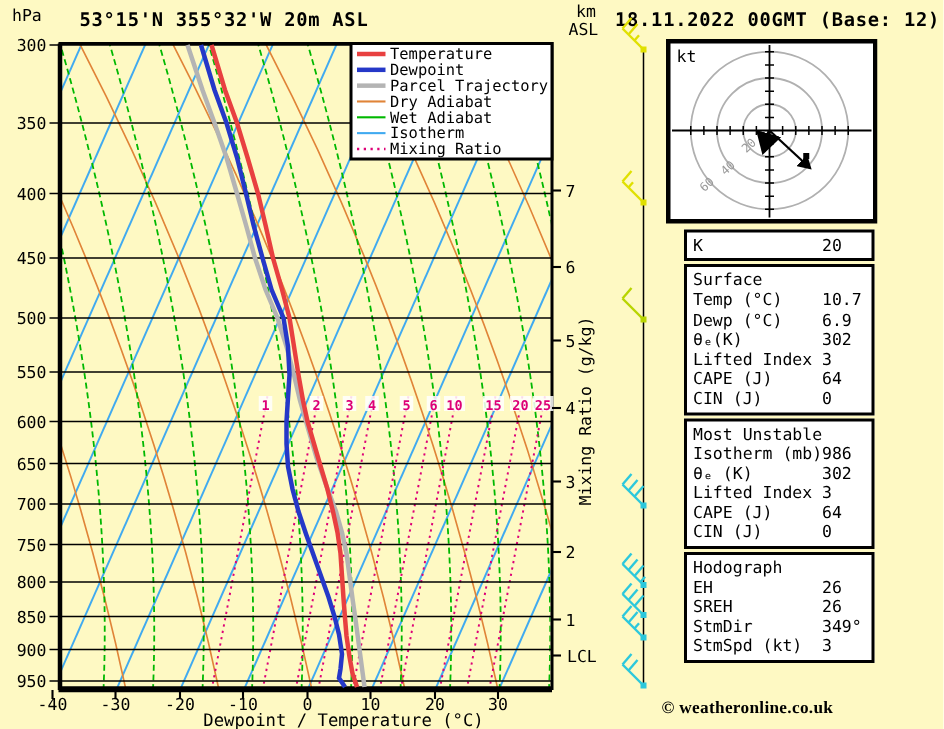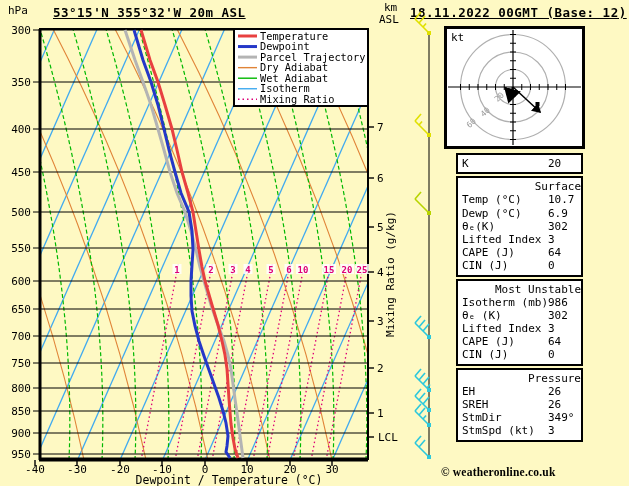--- a/index.html
+++ b/index.html
@@ -1,23 +1,23 @@
 <!DOCTYPE html>
 <html><head>
 <meta charset="utf-8">
 <style>
   html,body{margin:0;padding:0;background:#fff;}
   .app{position:relative;width:629px;height:486px;background:#fef9c3;overflow:hidden;
        font-family:"DejaVu Sans Mono","Liberation Mono",monospace;color:#000;}
   .abs{position:absolute;white-space:nowrap;}
-  .title{font-size:12.5px;font-weight:bold;letter-spacing:0.5px;text-decoration:underline;}
+  .title{font-size:12.5px;font-weight:bold;letter-spacing:0.5px;}
   .unit{font-size:11px;}
   #panels{position:absolute;left:456px;top:153px;width:127px;}
   .panel{border:2px solid #000;background:#fff;margin-bottom:2px;padding:2px 0 2px 4px;}
-  .panel-title{font-size:11px;text-align:right;line-height:13.2px;}
+  .panel-title{font-size:11px;text-align:left;line-height:13.2px;}
   .row{position:relative;font-size:11px;line-height:13.2px;height:13.2px;}
   .row .val{position:absolute;left:86px;top:0;}
   .copyright{font-size:11.5px;font-weight:bold;letter-spacing:0.2px;font-family:Liberation Serif, serif;}
   svg text{font-family:"DejaVu Sans Mono","Liberation Mono",monospace;}
 </style>
 </head>
 <body>
 
 <div class="app">
 
@@ -337,21 +337,21 @@
       </div>
       <div class="panel">
         <div class="panel-title">Most Unstable</div>
         <div class="row"><span>Isotherm (mb)</span><span class="val">986</span></div>
         <div class="row"><span>θₑ (K)</span><span class="val">302</span></div>
         <div class="row"><span>Lifted Index</span><span class="val">3</span></div>
         <div class="row"><span>CAPE (J)</span><span class="val">64</span></div>
         <div class="row"><span>CIN (J)</span><span class="val">0</span></div>
       </div>
       <div class="panel">
-        <div class="panel-title">Pressure</div>
+        <div class="panel-title">Hodograph</div>
         <div class="row"><span>EH</span><span class="val">26</span></div>
         <div class="row"><span>SREH</span><span class="val">26</span></div>
         <div class="row"><span>StmDir</span><span class="val">349°</span></div>
         <div class="row"><span>StmSpd (kt)</span><span class="val">3</span></div>
       </div>
     </div>
 
   <span class="abs copyright" style="left:441px;top:466px;">© weatheronline.co.uk</span>
 </div>
 

